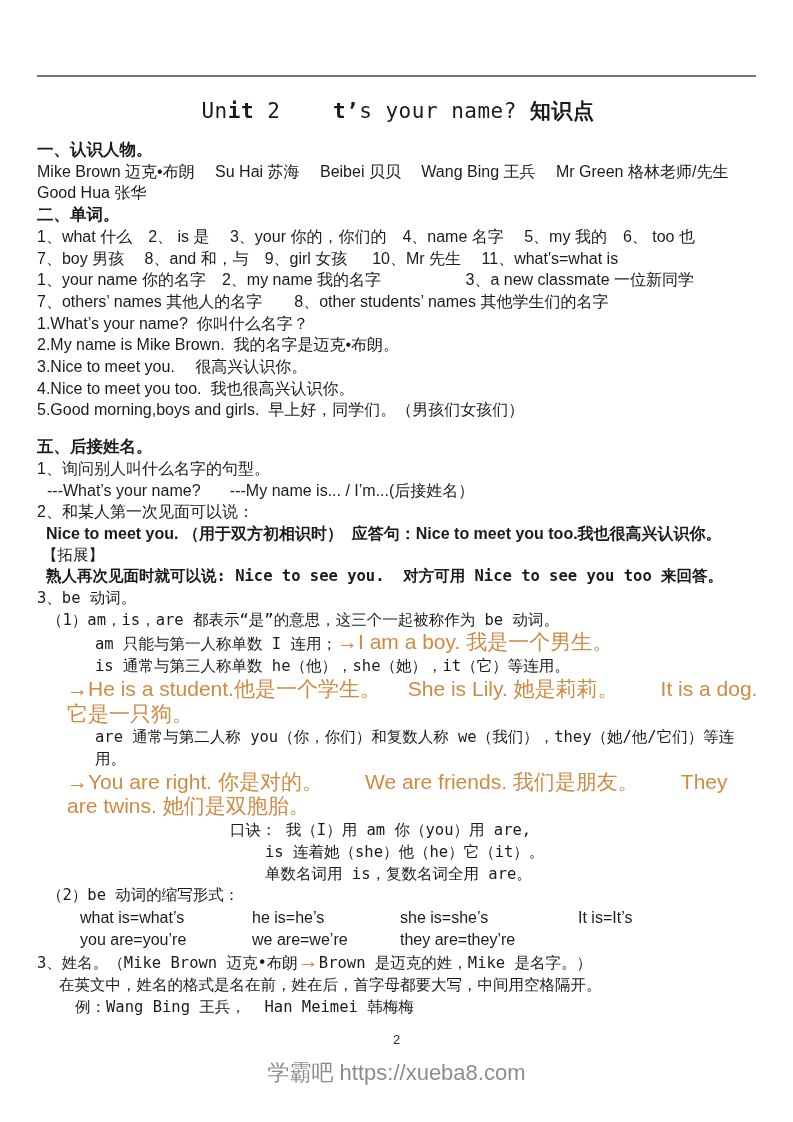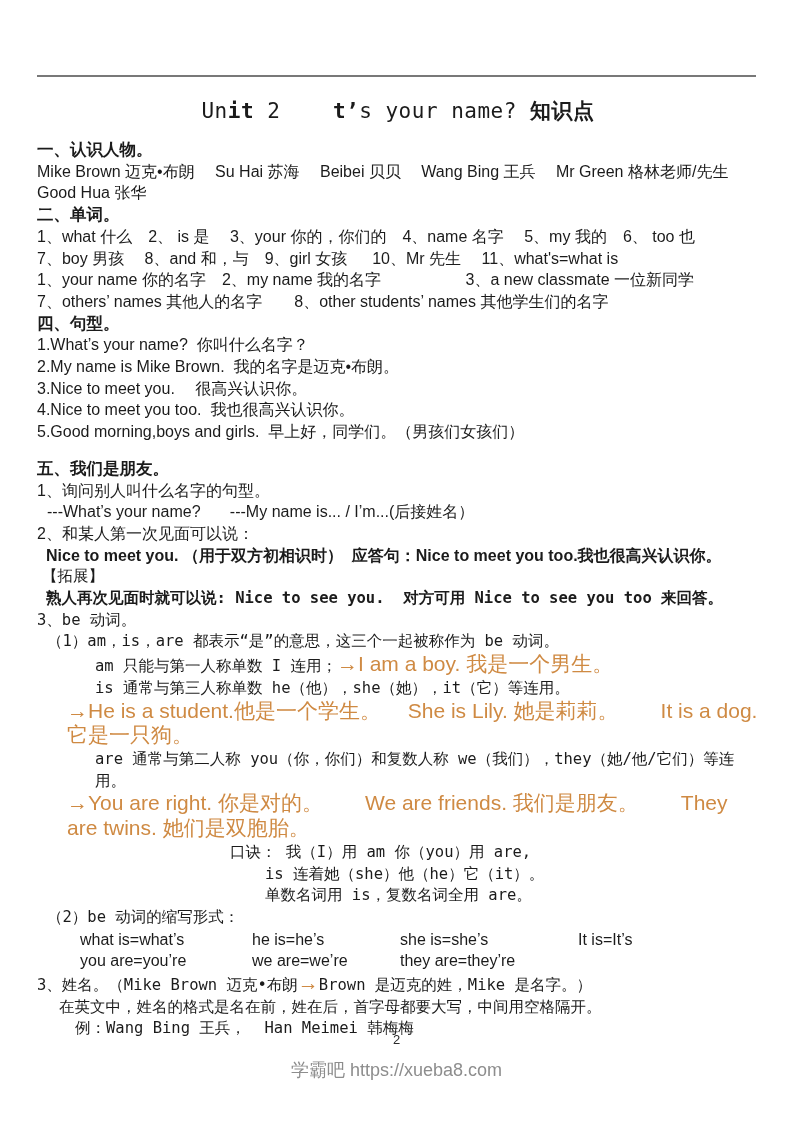--- a/index.html
+++ b/index.html
@@ -25,44 +25,43 @@
   .ind3{padding-left:45px;}
   .indW{padding-left:22px;}
   .indE{padding-left:38px;}
   .colrow{padding-left:43px;}
   .col1{display:inline-block;width:172px;}
   .col2{display:inline-block;width:148px;}
   .col3{display:inline-block;width:178px;}
   .footer-page{position:absolute;top:1032px;left:0;width:100%;text-align:center;
                font-size:13px;color:#2a2a2a;}
   .footer-site{position:absolute;top:1058px;left:0;width:100%;text-align:center;
-               font-size:18px;color:#8d8d8d;}
+               font-size:22px;color:#8d8d8d;}
 </style>
 </head>
 <body>
 
 <div class="page">
   <div class="top-rule"></div>
   <div id="doc-lines">
       <div class="line title"><span>Un</span><span class="b">it</span><span> 2    </span><span class="b">t’</span><span>s your name? </span><span class="b">知识点</span></div>
       <div class="line hd"><span>一、认识人物。</span></div>
       <div class="line"><span>Mike Brown 迈克•布朗　 Su Hai 苏海　 Beibei 贝贝　 Wang Bing 王兵　 Mr Green 格林老师/先生</span></div>
       <div class="line"><span>Good Hua 张华</span></div>
       <div class="line hd"><span>二、单词。</span></div>
       <div class="line"><span>1、what 什么　2、 is 是 　3、your 你的，你们的　4、name 名字 　5、my 我的　6、 too 也</span></div>
       <div class="line"><span>7、boy 男孩 　8、and 和，与　9、girl 女孩 　 10、Mr 先生 　11、what's=what is</span></div>
       <div class="line"><span>1、your name 你的名字　2、my name 我的名字　　　　　 3、a new classmate 一位新同学</span></div>
       <div class="line"><span>7、others’ names 其他人的名字　　8、other students’ names 其他学生们的名字</span></div>
-      <div class="line hd"><span>四、句型。</span></div>
       <div class="line"><span>1.What’s your name?  你叫什么名字？</span></div>
       <div class="line"><span>2.My name is Mike Brown.  我的名字是迈克•布朗。</span></div>
       <div class="line"><span>3.Nice to meet you. 　很高兴认识你。</span></div>
       <div class="line"><span>4.Nice to meet you too.  我也很高兴认识你。</span></div>
       <div class="line"><span>5.Good morning,boys and girls.  早上好，同学们。（男孩们女孩们）</span></div>
-      <div class="line hd gap"><span>五、我们是朋友。</span></div>
+      <div class="line hd gap"><span>五、后接姓名。</span></div>
       <div class="line"><span>1、询问别人叫什么名字的句型。</span></div>
       <div class="line ind1"><span>---What’s your name? 　  ---My name is... / I’m...(后接姓名）</span></div>
       <div class="line"><span>2、和某人第一次见面可以说：</span></div>
       <div class="line indS"><span>Nice to meet you. （用于双方初相识时）  应答句：Nice to meet you too.我也很高兴认识你。</span></div>
       <div class="line kai indT"><span>【拓展】</span></div>
       <div class="line kai indS"><span>熟人再次见面时就可以说: Nice to see you.  对方可用 Nice to see you too 来回答。</span></div>
       <div class="line kai"><span>3、be 动词。</span></div>
       <div class="line kai ind1"><span>（1）am，is，are 都表示“是”的意思，这三个一起被称作为 be 动词。</span></div>
       <div class="line kai ind2"><span>am 只能与第一人称单数 I 连用；</span><span class="or">→I am a boy. 我是一个男生。</span></div>
       <div class="line kai ind2"><span>is 通常与第三人称单数 he（他），she（她），it（它）等连用。</span></div>

